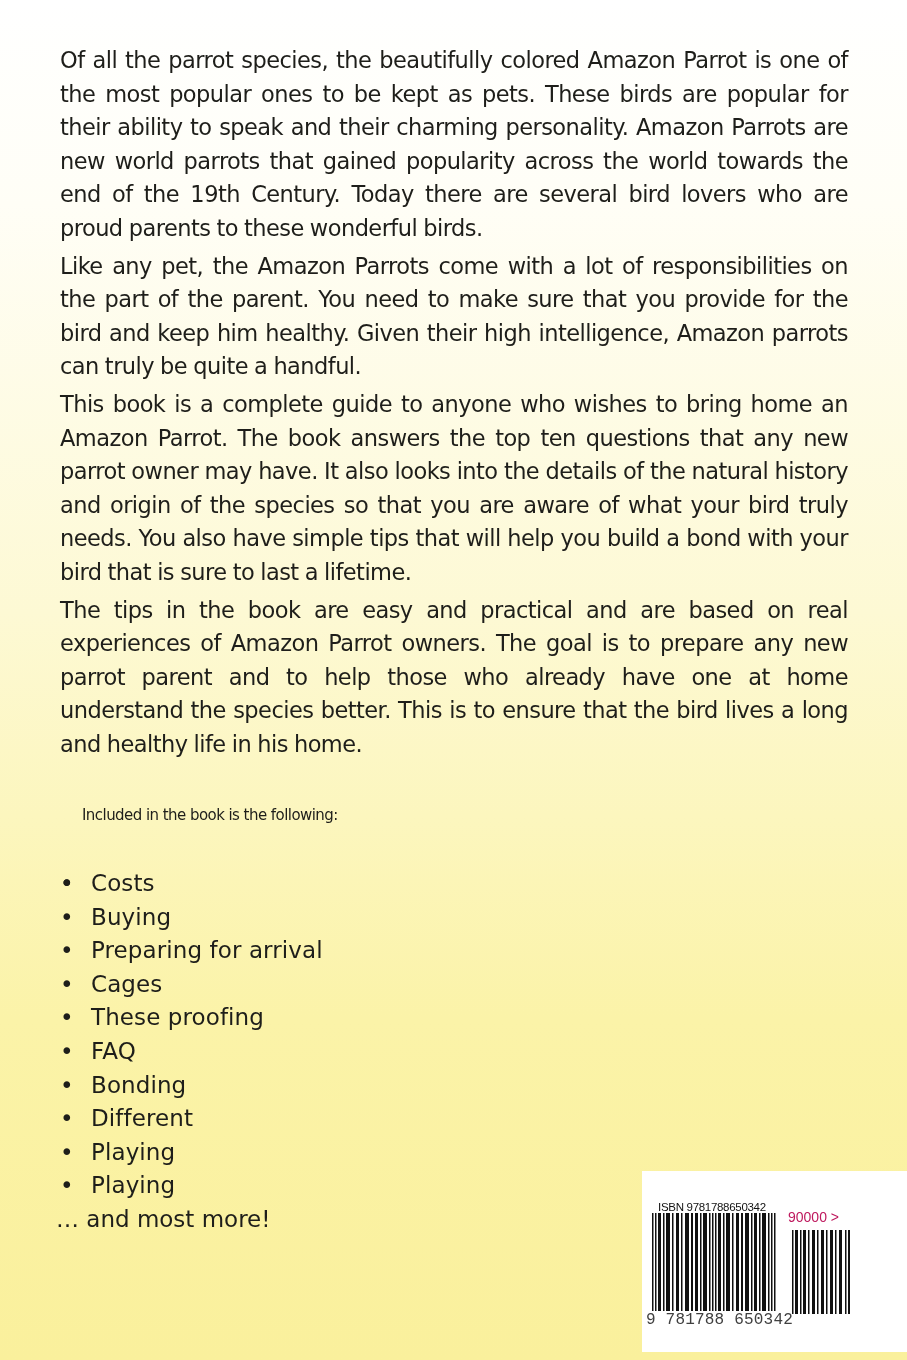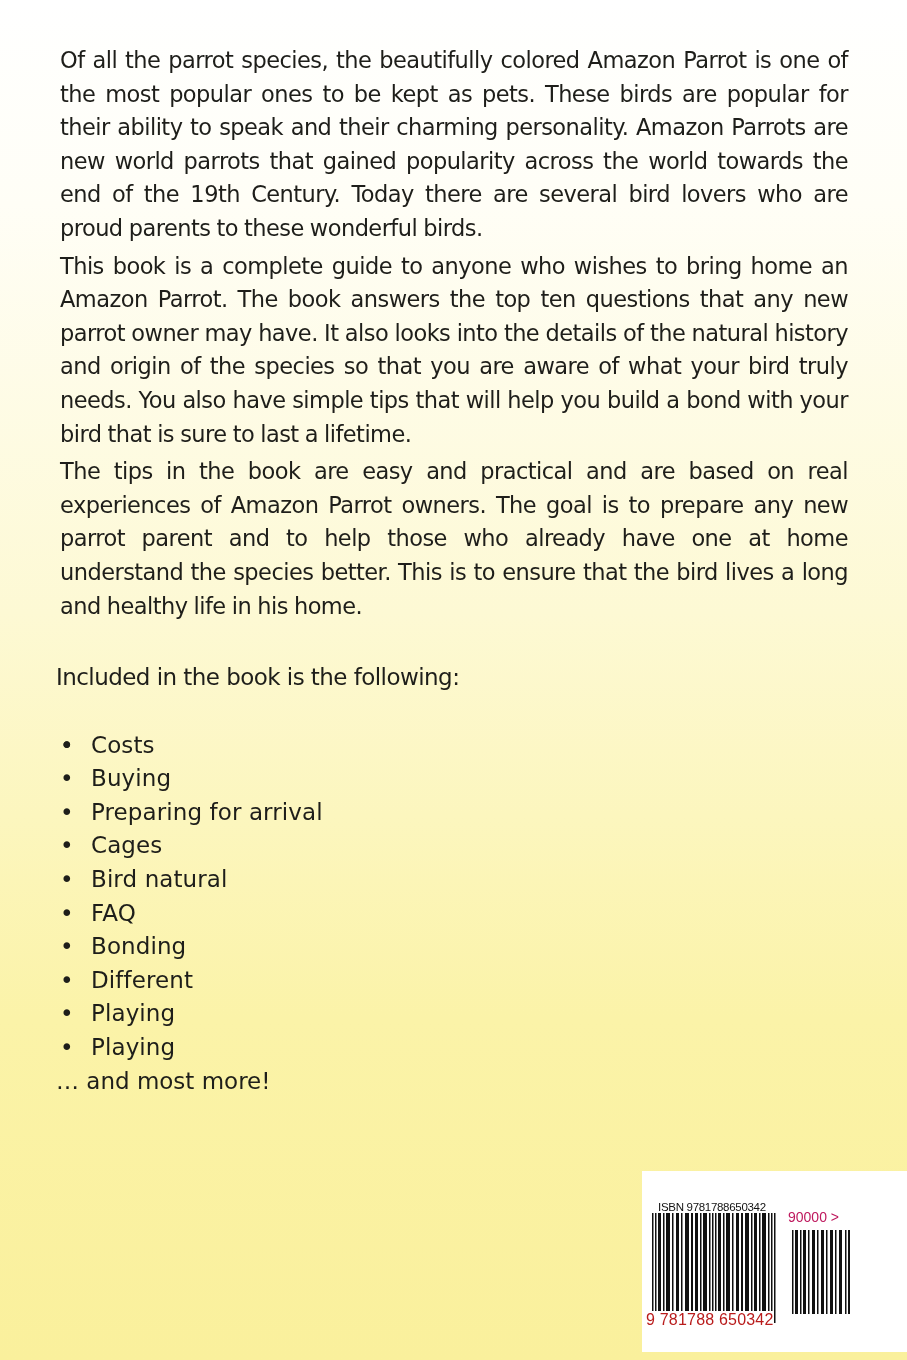--- a/index.html
+++ b/index.html
@@ -10,60 +10,61 @@
     color: #1e1e1a;
   }
   .content {
     position: absolute; left: 56px; top: 40px; width: 796px;
   }
   .para {
     font-size: 22.5px; line-height: 33.6px; text-align: justify;
     letter-spacing: -0.55px; word-spacing: -0.5px;
     margin: 4px;
   }
-  .intro { margin-top: 38px; font-size: 23px; line-height: 33.6px; letter-spacing: -0.55px; }
+  .intro { margin-top: 38px; font-size: 15px; line-height: 33.6px; letter-spacing: -0.55px; margin-left: 26px; }
   ul.features {
     list-style: none; margin: 34px 0 0 0; padding: 0;
   }
   ul.features li {
     font-size: 23px; line-height: 33.6px; position: relative; padding-left: 35px;
     letter-spacing: 0.1px;
   }
   ul.features li .bullet {
     position: absolute; left: 4px; top: 0; font-size: 23px;
   }
   .more { font-size: 23px; line-height: 33.6px; }
   .barcode-box {
     position: absolute; left: 642px; top: 1141px; width: 268px; height: 181px;
     background: #ffffff;
     margin-top: 30px;
   }
   .isbn-text { position: absolute; left: 16px; top: 30px; font-family: "Liberation Sans", sans-serif; font-size: 11.5px; letter-spacing: -0.3px; color: #111; }
   .price-text { position: absolute; left: 146px; top: 38px; font-family: "Liberation Sans", sans-serif; font-size: 14px; color: #be185d; }
-  .digits { position: absolute; left: 4px; top: 140px; font-family: Liberation Sans, sans-serif; font-size: 16px; color: #b91c1c; background:#fff; letter-spacing: 0.2px; }
+  .digits { position: absolute; left: 4px; top: 140px; font-family: Liberation Mono, monospace; font-size: 16px; color: #404040; background:#fff; letter-spacing: 0.2px; }
   .bars-main { position: absolute; left: 10px; top: 42px; }
   .bars-addon { position: absolute; left: 150px; top: 59px; }
 </style>
 </head>
 <body>
 
 <div class="content">
   <p class="para">Of all the parrot species, the beautifully colored Amazon Parrot is one of the most popular ones to be kept as pets. These birds are popular for their ability to speak and their charming personality. Amazon Parrots are new world parrots that gained popularity across the world towards the end of the 19th Century. Today there are several bird lovers who are proud parents to these wonderful birds.</p>
+  <p class="para">Like any pet, the Amazon Parrots come with a lot of responsibilities on the part of the parent. You need to make sure that you provide for the bird and keep him healthy. Given their high intelligence, Amazon parrots can truly be quite a handful.</p>
   <p class="para">This book is a complete guide to anyone who wishes to bring home an Amazon Parrot. The book answers the top ten questions that any new parrot owner may have. It also looks into the details of the natural history and origin of the species so that you are aware of what your bird truly needs. You also have simple tips that will help you build a bond with your bird that is sure to last a lifetime.</p>
   <p class="para">The tips in the book are easy and practical and are based on real experiences of Amazon Parrot owners. The goal is to prepare any new parrot parent and to help those who already have one at home understand the species better. This is to ensure that the bird lives a long and healthy life in his home.</p>
 
   <div class="intro">Included in the book is the following:</div>
 
   <ul class="features">
     <li><span class="bullet">•</span></li>
     <li><span class="bullet">•</span><span>Costs</span></li>
     <li><span class="bullet">•</span><span>Buying</span></li>
     <li><span class="bullet">•</span><span>Preparing for arrival</span></li>
     <li><span class="bullet">•</span><span>Cages</span></li>
-    <li><span class="bullet">•</span><span>Bird natural</span></li>
+    <li><span class="bullet">•</span><span>These proofing</span></li>
     <li><span class="bullet">•</span><span>FAQ</span></li>
     <li><span class="bullet">•</span><span>Bonding</span></li>
     <li><span class="bullet">•</span><span>Different</span></li>
     <li><span class="bullet">•</span><span>Playing</span></li>
     <li><span class="bullet">•</span><span>Playing</span></li>
   </ul>
   <div class="more">… and most more!</div>
 </div>
 
 <div class="barcode-box">

